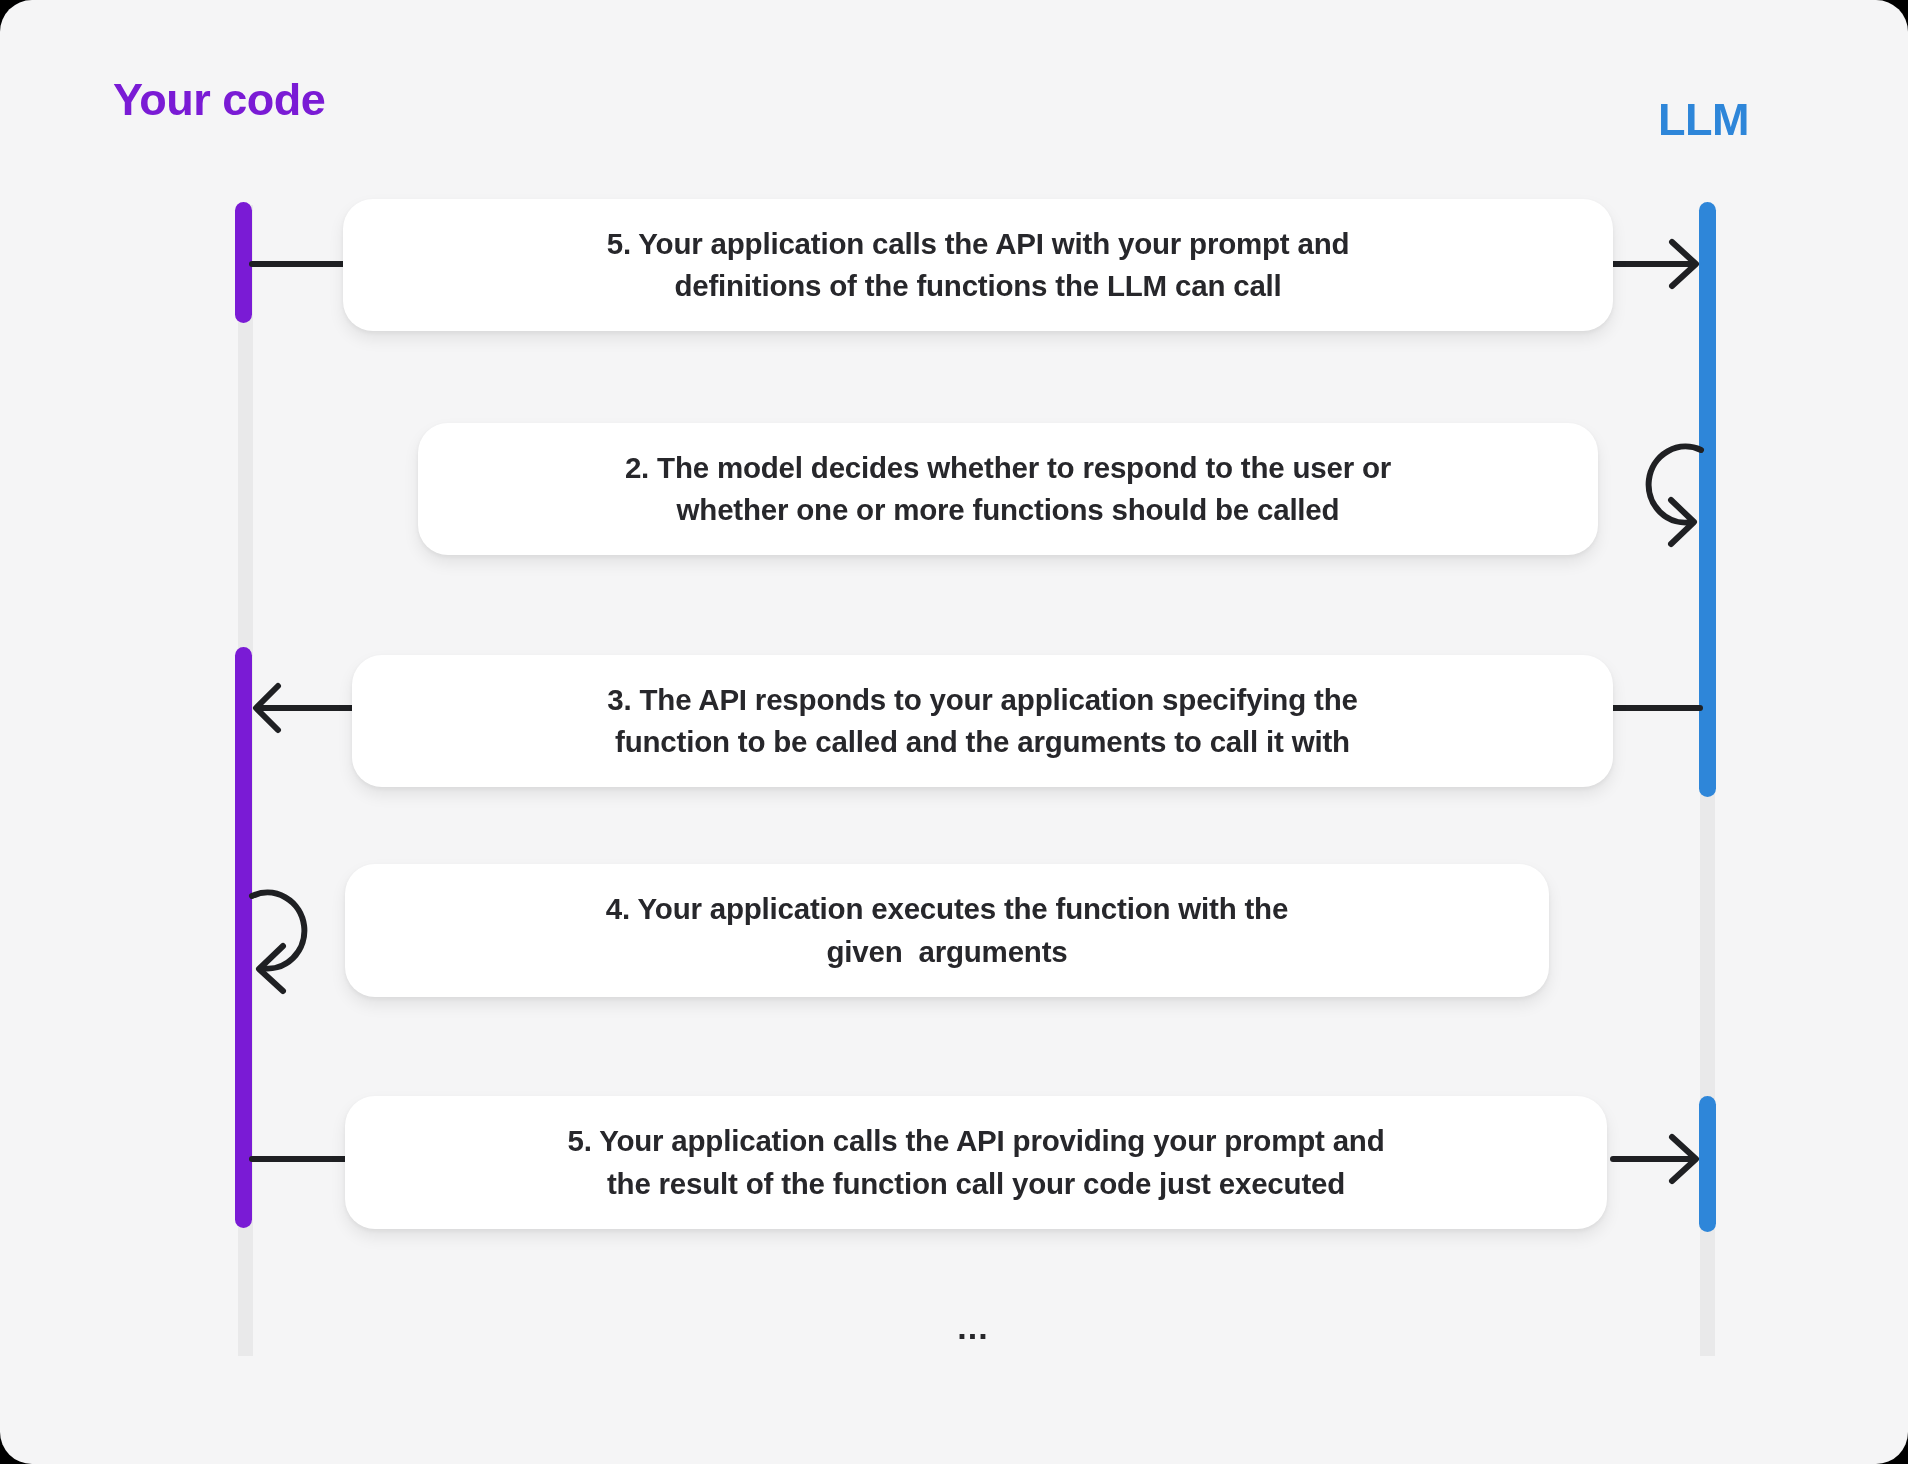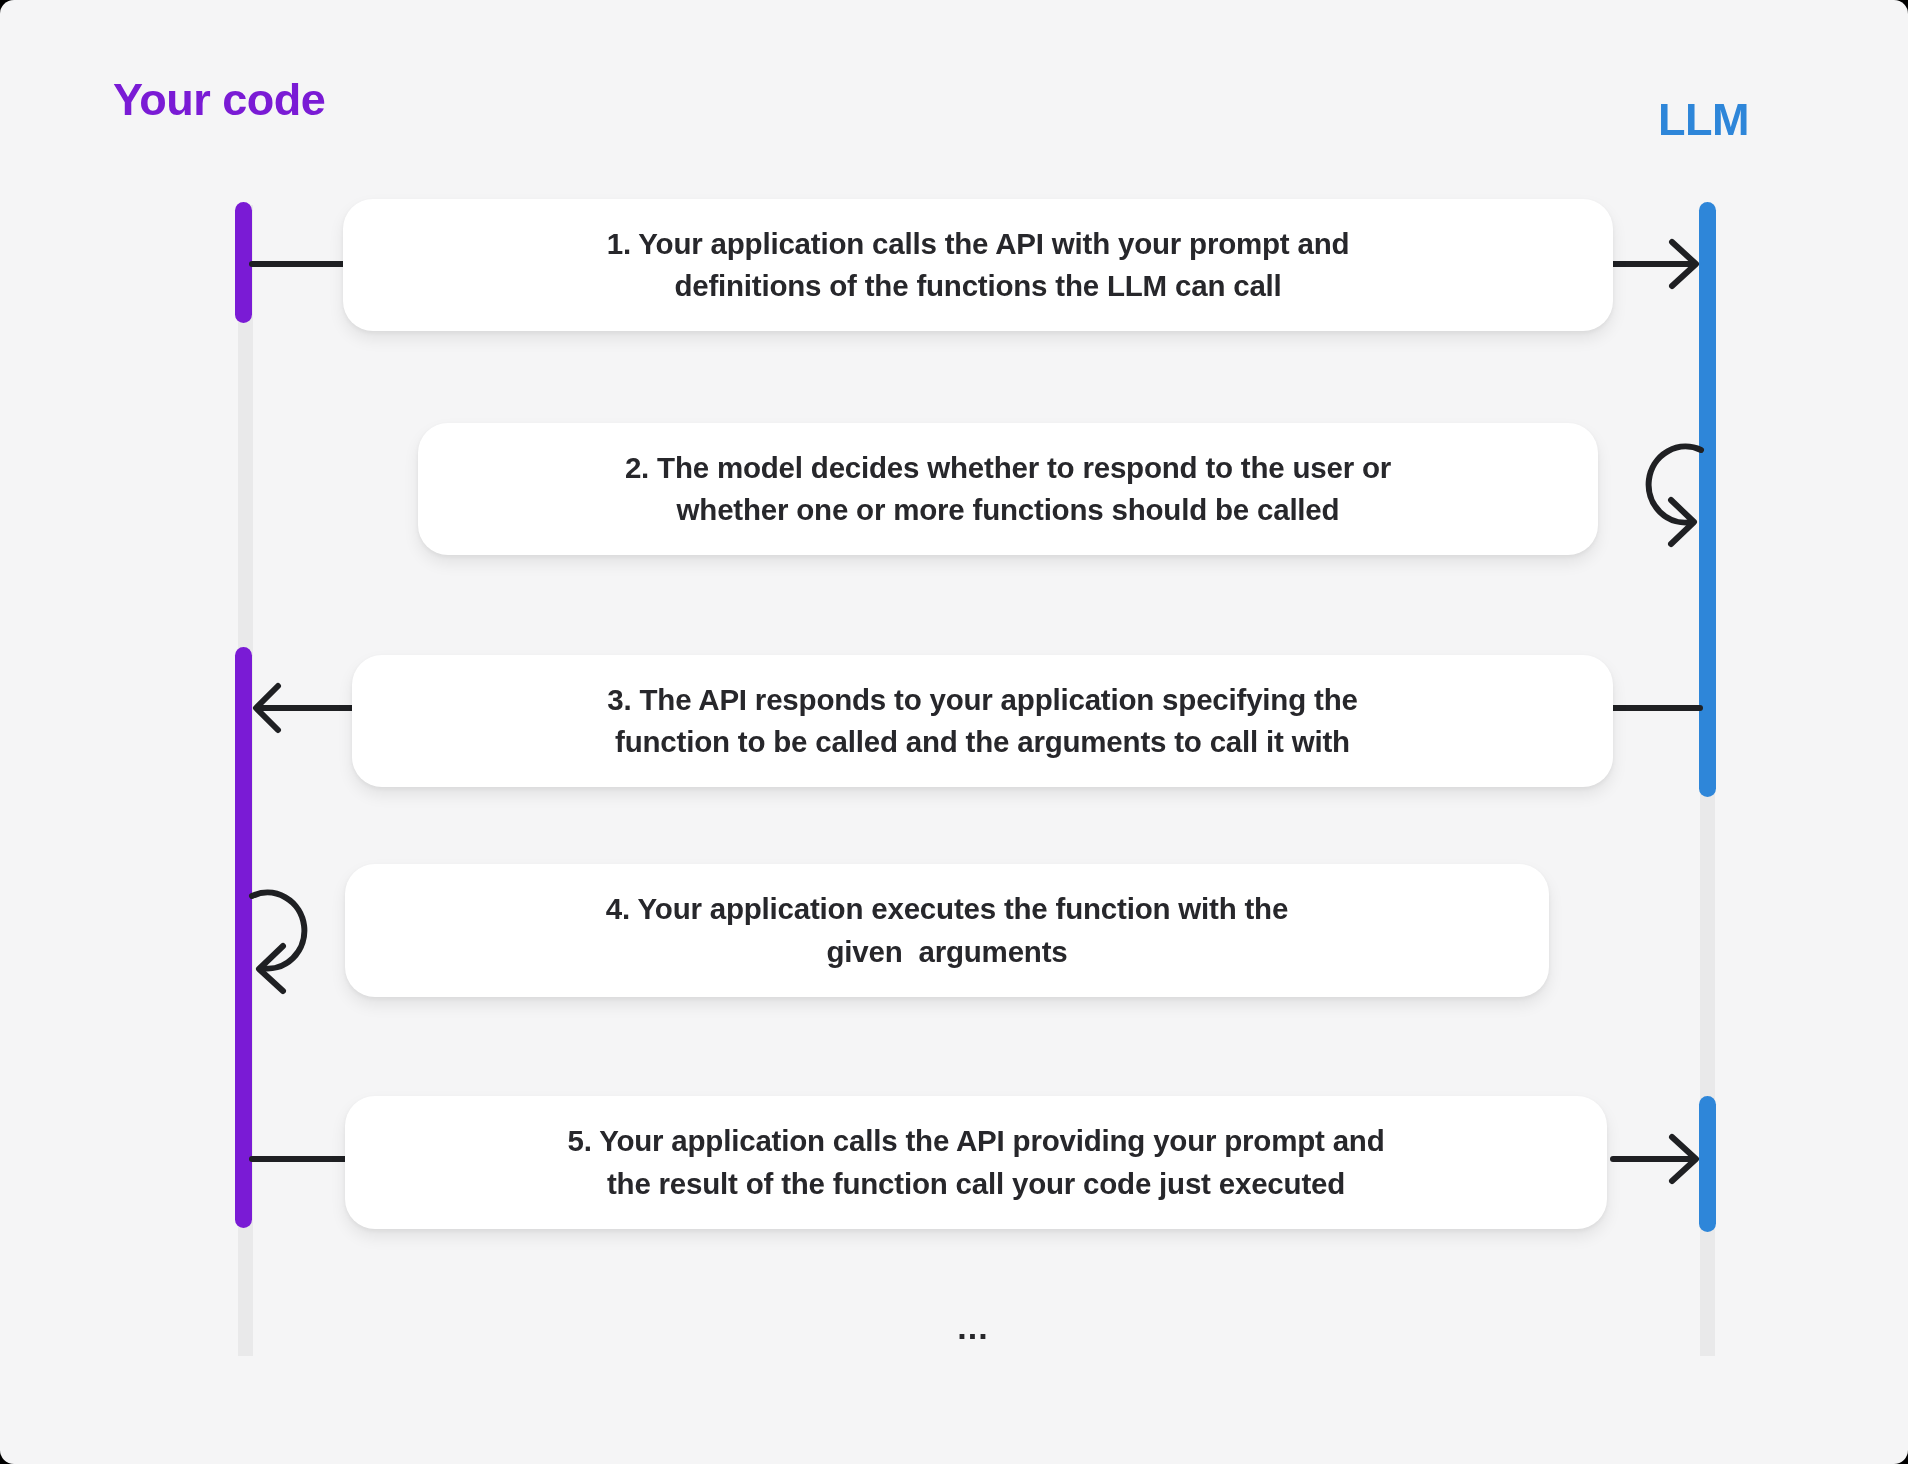--- a/index.html
+++ b/index.html
@@ -15,21 +15,21 @@
   *{margin:0;padding:0;box-sizing:border-box;}
   html,body{width:1908px;height:1464px;}
   body{
     background:var(--page-background);
     font-family:"Liberation Sans", sans-serif;
   }
   .card{
     position:relative;
     width:1908px;height:1464px;
     background:var(--card-background);
-    border-radius:14px;
+    border-radius:32px;
     overflow:hidden;
   }
   .actor-label{
     position:absolute;
     top:68px;
     font-size:45px;
     font-weight:700;
     letter-spacing:-0.5px;
     line-height:1.4;
   }
@@ -132,21 +132,21 @@
     <path d="M278,686 L256,708 L278,730"></path>
 
     <path d="M252,896 A37,38 0 1 1 261,968"></path>
     <path d="M283,946 L259,969 L283,991"></path>
 
     <path d="M252,1159 H345"></path>
     <path d="M1613,1159 H1694"></path>
     <path d="M1672,1137 L1696,1159 L1672,1181"></path>
   </svg>
 
-  <div class="step-box box-1">1. Your application calls the API with your prompt and
+  <div class="step-box box-1">5. Your application calls the API with your prompt and
 definitions of the functions the LLM can call</div>
   <div class="step-box box-2">2. The model decides whether to respond to the user or
 whether one or more functions should be called</div>
   <div class="step-box box-3">3. The API responds to your application specifying the
 function to be called and the arguments to call it with</div>
   <div class="step-box box-4">4. Your application executes the function with the
 given  arguments</div>
   <div class="step-box box-5">5. Your application calls the API providing your prompt and
 the result of the function call your code just executed</div>
 

